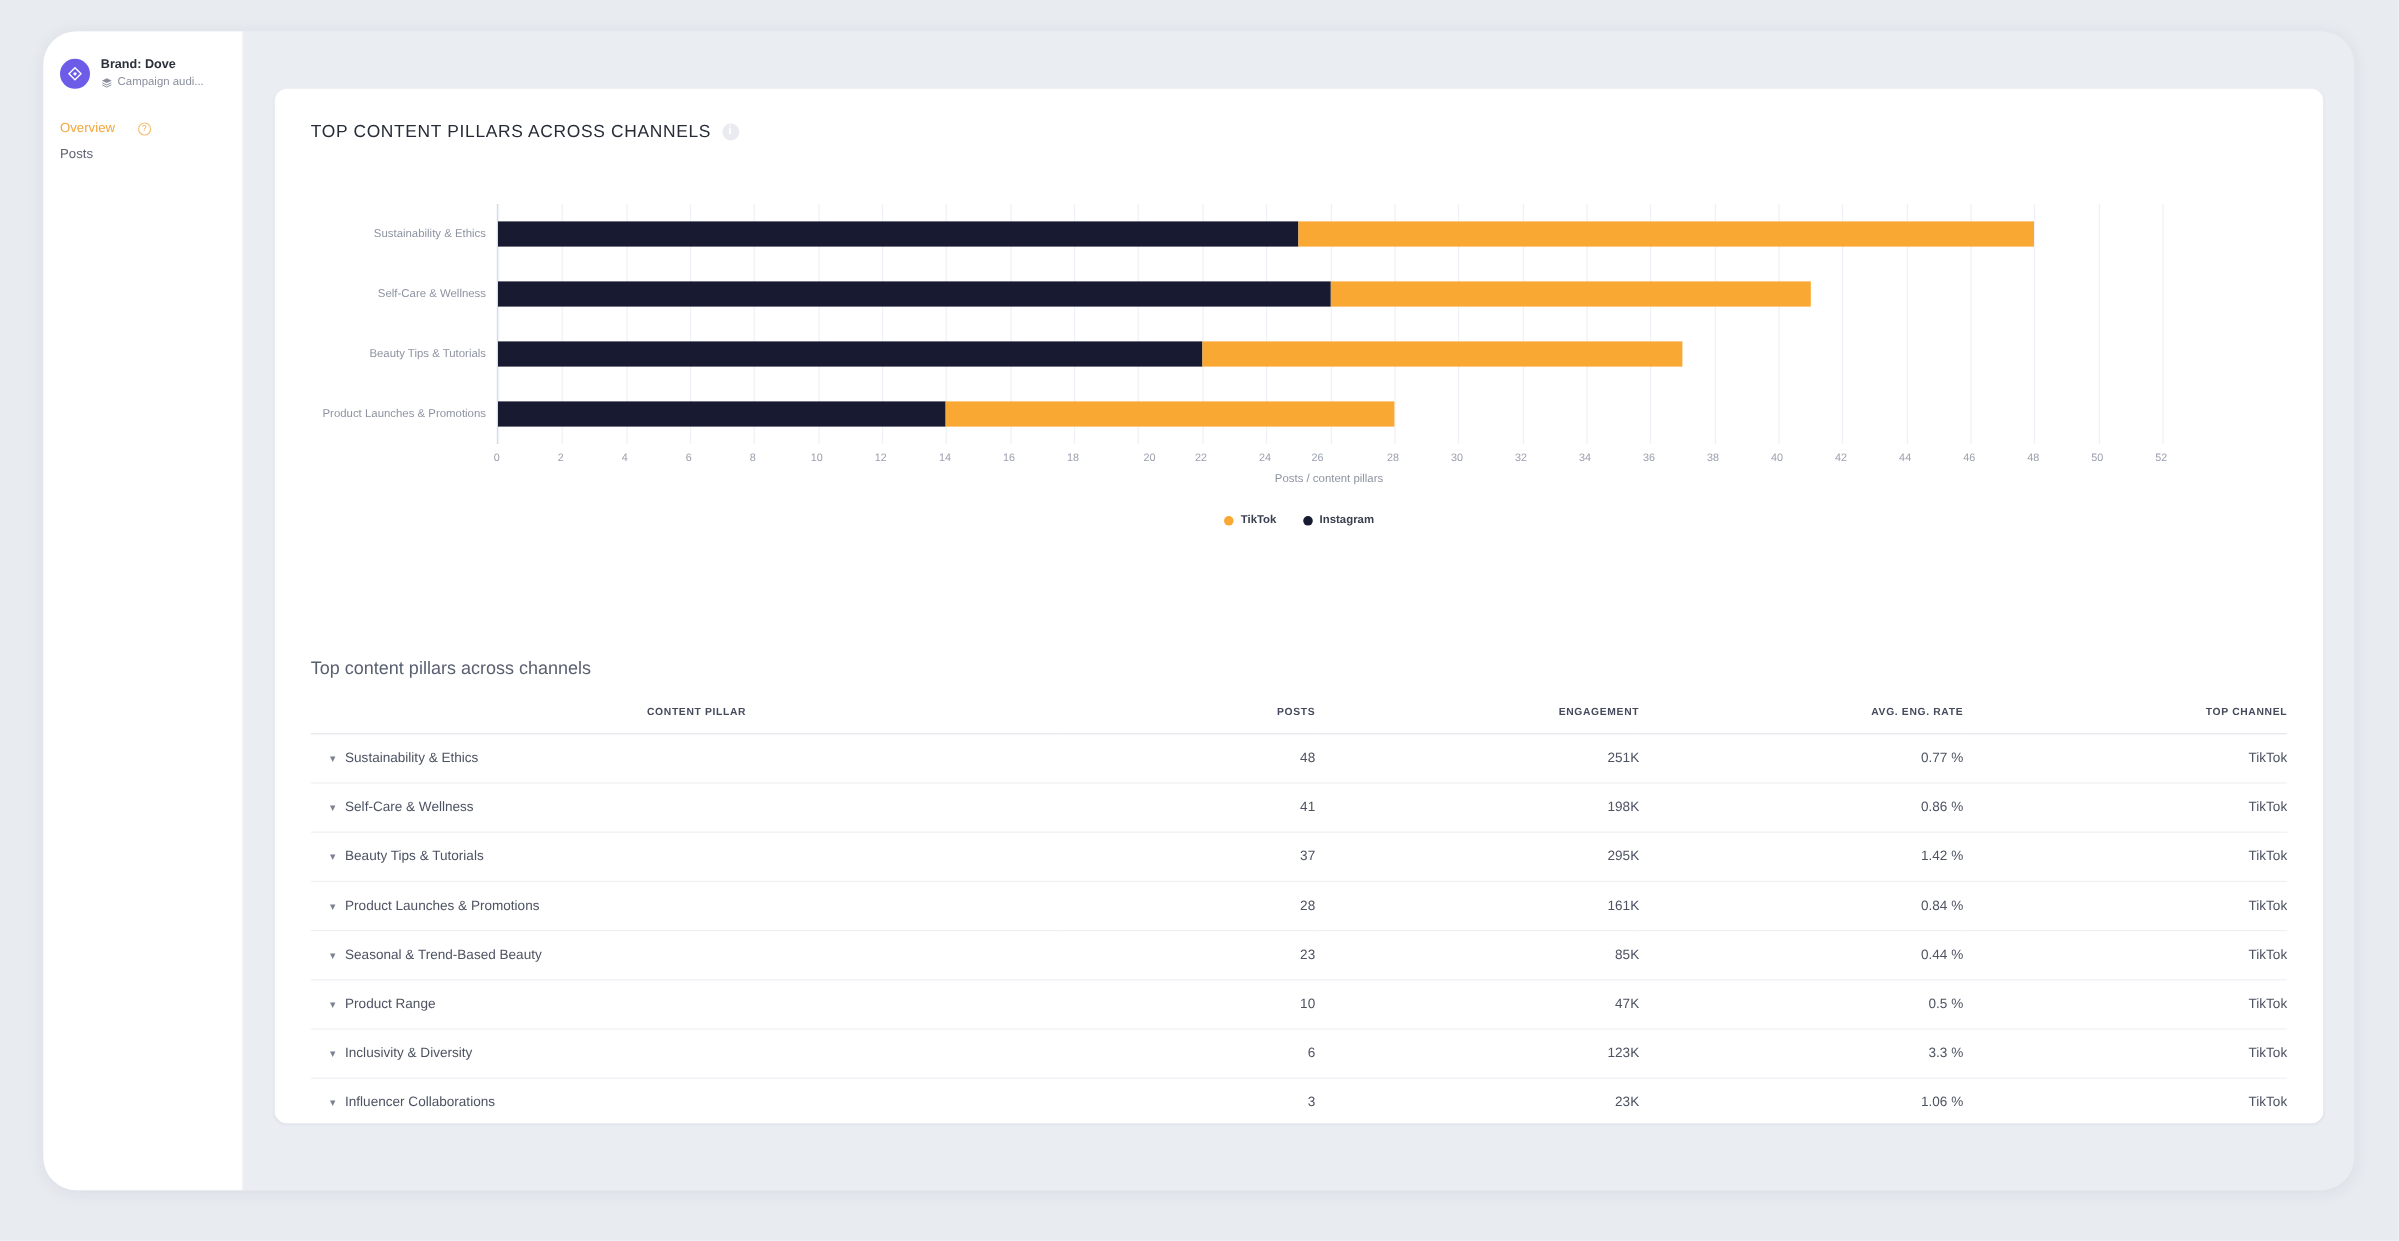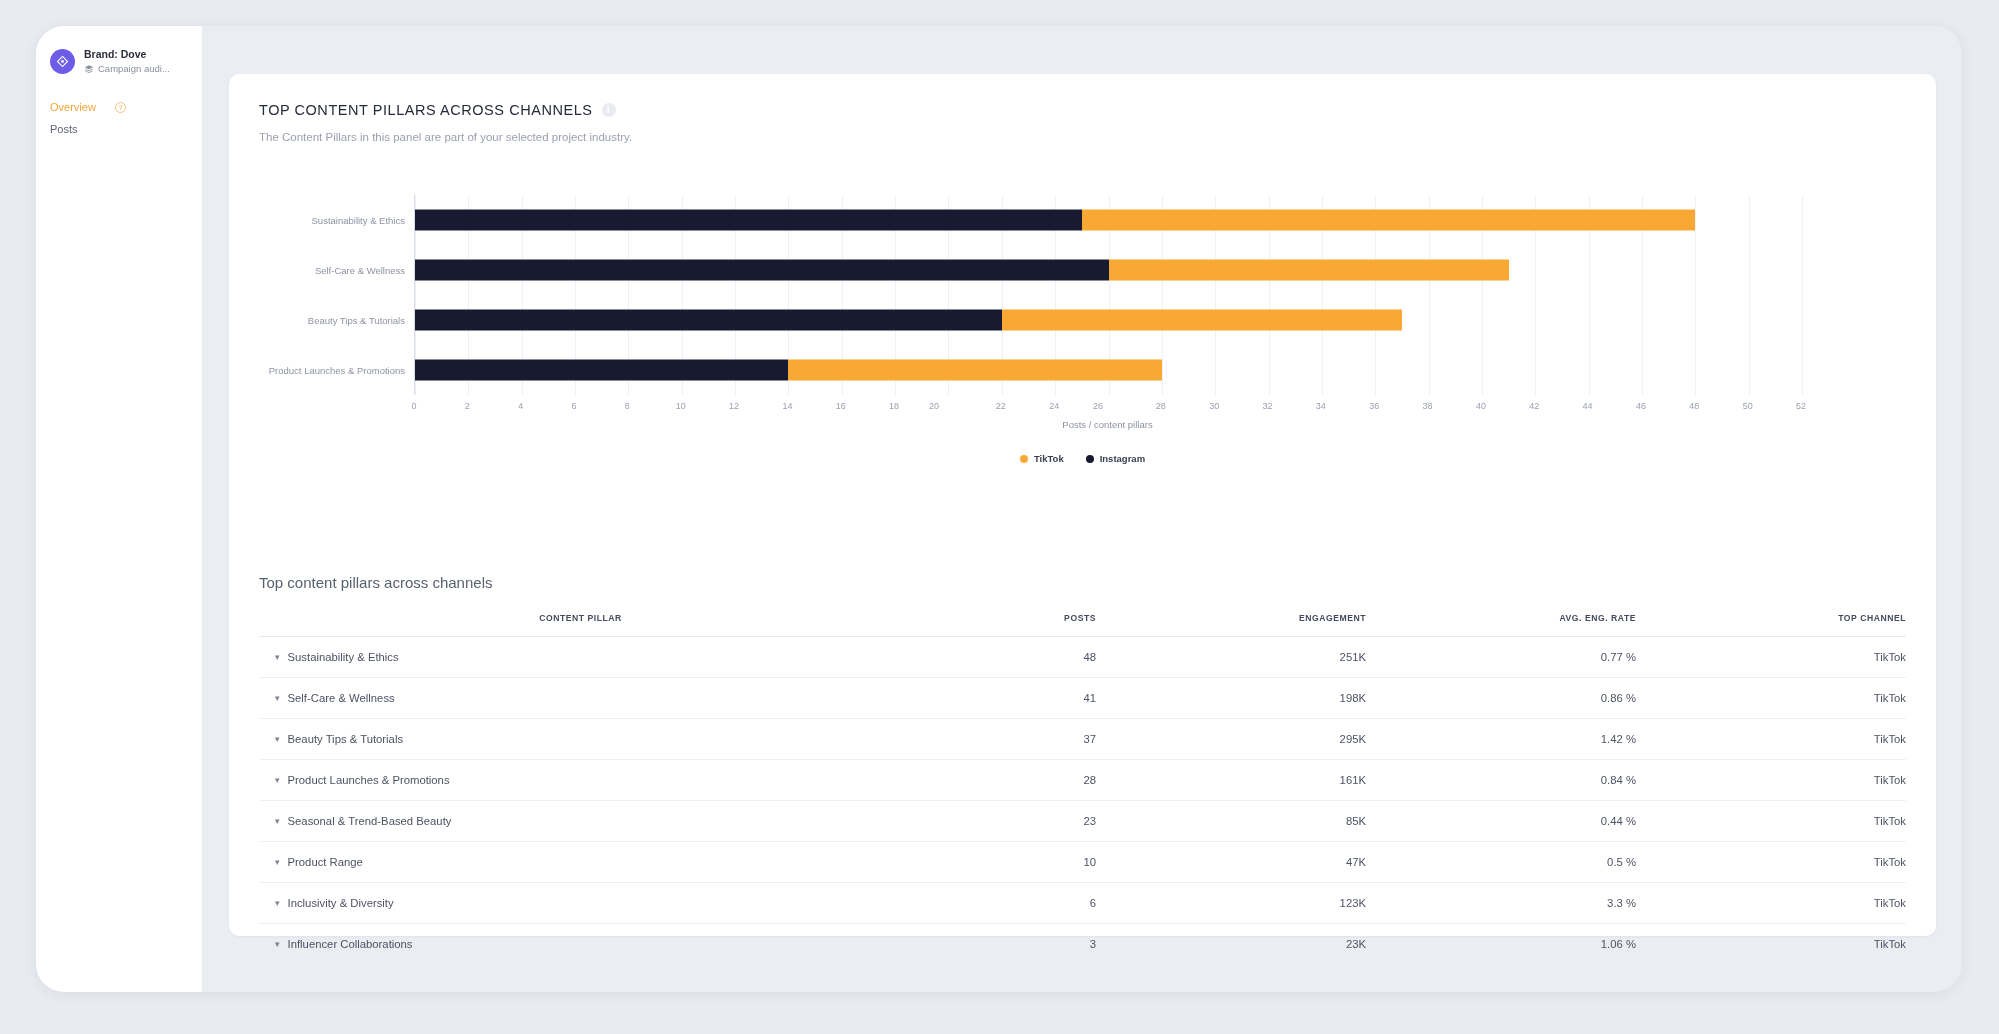--- a/index.html
+++ b/index.html
@@ -288,21 +288,20 @@
     </nav>
   </aside>
 
   <main class="main">
 
     <section class="panel">
       <div class="panel-title">
         <span>TOP CONTENT PILLARS ACROSS CHANNELS</span>
         <span class="info-icon">i</span>
       </div>
-      <div class="panel-sub">The Content Pillars in this panel are part of your selected project industry.</div>
 
       <div class="chart-wrap">
         <div class="chart-grid">
           <div class="chart-labels" id="ylabels">
               <div class="y-label" style="top: 25px;">Sustainability &amp; Ethics</div>
               <div class="y-label" style="top: 75px;">Self-Care &amp; Wellness</div>
               <div class="y-label" style="top: 125px;">Beauty Tips &amp; Tutorials</div>
               <div class="y-label" style="top: 175px;">Product Launches &amp; Promotions</div>
             </div>
           <div class="plot" id="plot">
@@ -355,21 +354,21 @@
             <div class="x-tick" style="left: 0px;">0</div>
             <div class="x-tick" style="left: 53.3462px;">2</div>
             <div class="x-tick" style="left: 106.692px;">4</div>
             <div class="x-tick" style="left: 160.038px;">6</div>
             <div class="x-tick" style="left: 213.385px;">8</div>
             <div class="x-tick" style="left: 266.731px;">10</div>
             <div class="x-tick" style="left: 320.077px;">12</div>
             <div class="x-tick" style="left: 373.423px;">14</div>
             <div class="x-tick" style="left: 426.769px;">16</div>
             <div class="x-tick" style="left: 480.115px;">18</div>
-            <div class="x-tick" style="left: 520px;">20</div>
+            <div class="x-tick" style="left: 544px;">20</div>
             <div class="x-tick" style="left: 586.808px;">22</div>
             <div class="x-tick" style="left: 640.154px;">24</div>
             <div class="x-tick" style="left: 684px;">26</div>
             <div class="x-tick" style="left: 746.846px;">28</div>
             <div class="x-tick" style="left: 800.192px;">30</div>
             <div class="x-tick" style="left: 853.538px;">32</div>
             <div class="x-tick" style="left: 906.885px;">34</div>
             <div class="x-tick" style="left: 960.231px;">36</div>
             <div class="x-tick" style="left: 1013.58px;">38</div>
             <div class="x-tick" style="left: 1066.92px;">40</div>

